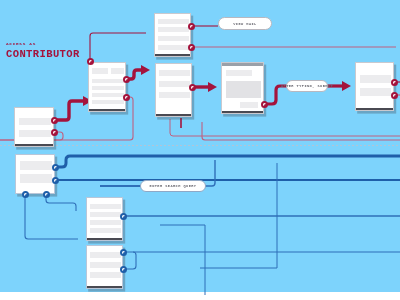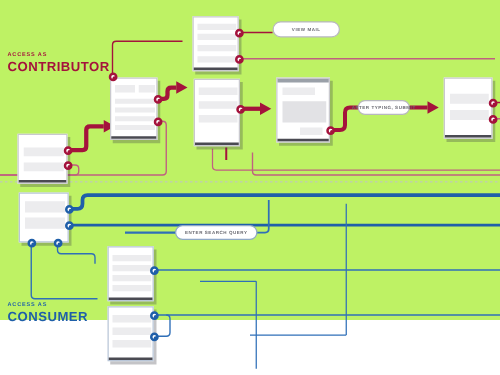--- a/index.html
+++ b/index.html
@@ -1,18 +1,18 @@
 <!DOCTYPE html>
 <html><head>
 <meta charset="utf-8">
 <style>
   html,body{margin:0;padding:0;background:#ffffff;}
   body{width:400px;height:300px;overflow:hidden;
        font-family:"Liberation Sans","DejaVu Sans",sans-serif;}
-  #stage{position:relative;width:400px;height:256px;background:#bef264;}
+  #stage{position:relative;width:400px;height:292px;background:#7dd3fc;font-family:Liberation Mono, monospace;}
   #wires{position:absolute;left:0;top:0;width:400px;height:300px;}
 
   
   .sec-label{position:absolute;z-index:6;line-height:1;}
   .sec-kicker{font-size:4.4px;letter-spacing:.7px;font-weight:700;}
   .sec-title{font-size:10.5px;letter-spacing:.4px;font-weight:700;margin-top:2.5px;}
   .contrib .sec-kicker,.contrib .sec-title{color:#a4133c;}
   .consumer .sec-kicker,.consumer .sec-title{color:#1f5fa9;}
 
   
@@ -104,24 +104,20 @@
       <path d="M205 295 V225 " stroke="#2f6fb8" stroke-width="1.0"></path>
       <path d="M205 225 H160" stroke="#2f6fb8" stroke-width="1.0"></path>
     </g>
   </svg>
 
   <div class="sec-label contrib" style="left:6px;top:42px;">
     <div class="sec-kicker">ACCESS AS</div>
     <div class="sec-title">CONTRIBUTOR</div>
   </div>
 
-  <div class="sec-label consumer" style="left:6px;top:242px;">
-    <div class="sec-kicker">ACCESS AS</div>
-    <div class="sec-title">CONSUMER</div>
-  </div>
 
   <div class="card" style="left:14px;top:107px;width:40px;height:40px;">
     <div class="bar" style="left:4px;top:10px;width:32px;height:7px;"></div>
     <div class="bar" style="left:4px;top:22px;width:32px;height:7px;"></div>
     <div class="botbar"></div>
   </div>
   <div class="dot" style="left:50.5px;top:116.5px;"></div>
   <div class="dot" style="left:50.5px;top:128.5px;"></div>
 
   <div class="card" style="left:88px;top:62px;width:38px;height:50px;">

